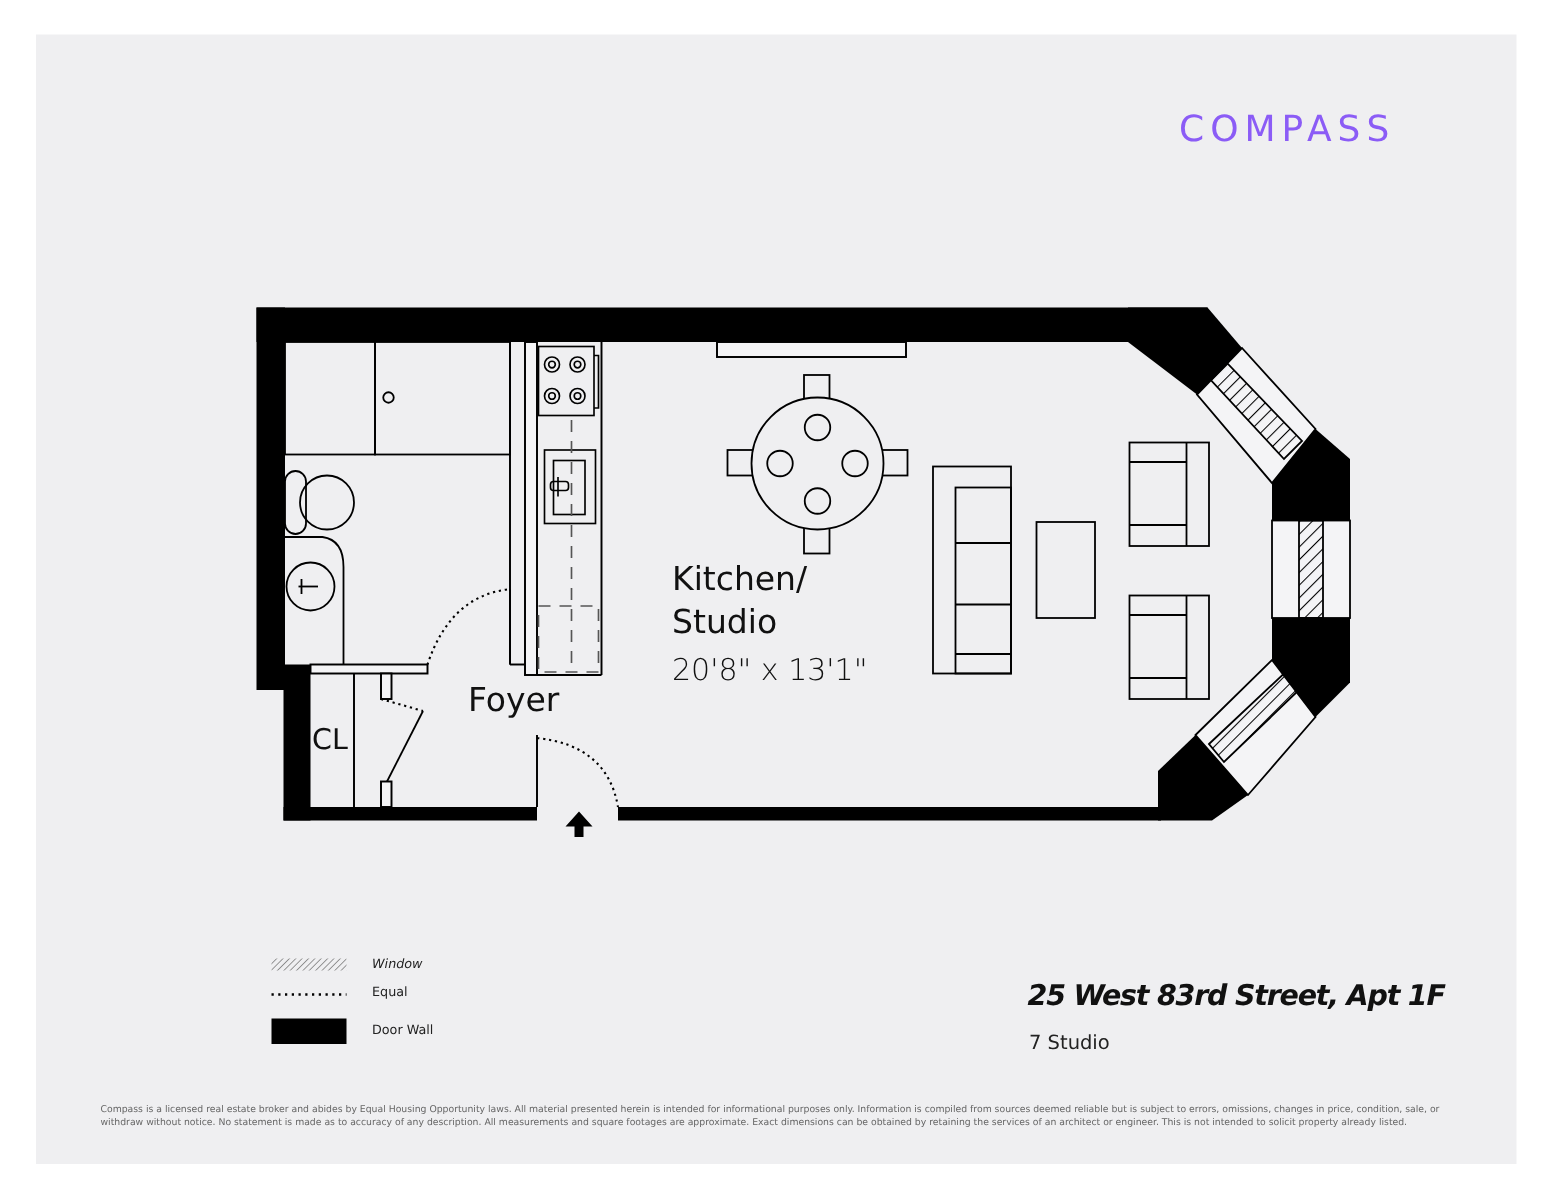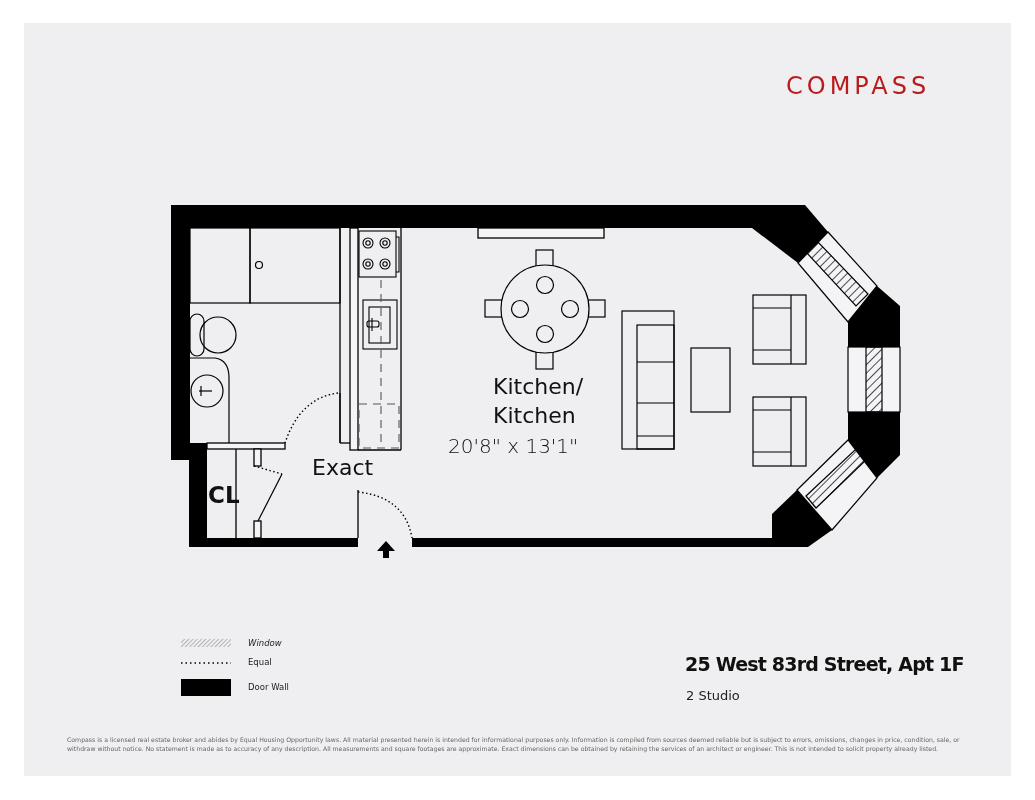--- a/index.html
+++ b/index.html
@@ -1,30 +1,30 @@
 <!DOCTYPE html>
 <html><head>
   <meta charset="utf-8">
   <style>
     html, body { margin: 0; padding: 0; background: #ffffff; }
     body { width: 1035px; height: 800px; position: relative; overflow: hidden;
            font-family: "DejaVu Sans", "Liberation Sans", sans-serif; color: #111; }
     .sheet { position: absolute; left: 24px; top: 23px; width: 987px; height: 753px; background: #efeff1; }
     .logo { position: absolute; left: 786px; top: 72px; font-size: 24px; letter-spacing: 4px;
-            font-weight: 500; color: #b91c1c; font-family: "DejaVu Sans", sans-serif; }
+            font-weight: 500; color: #8b5cf6; font-family: "DejaVu Sans", sans-serif; }
     .plan { position: absolute; left: 0; top: 0; }
     .label-room { position: absolute; font-family: "DejaVu Sans", sans-serif; color: #111; }
-    .kitchen-title { left: 448px; top: 372px; font-size: 22px; line-height: 29px; font-weight: 500; margin-left: 45px; }
+    .kitchen-title { left: 448px; top: 372px; font-size: 22px; line-height: 29px; font-weight: 500; }
     .kitchen-dims { left: 448px; top: 434px; font-size: 20px; font-weight: 300; }
     .foyer { left: 312px; top: 455px; font-size: 22px; font-weight: 500; }
-    .cl { left: 208px; top: 482px; font-size: 23px; font-weight: 700; }
+    .cl { left: 208px; top: 482px; font-size: 19px; font-weight: 400; }
     .legend { position: absolute; left: 180px; top: 636px; }
     .legend-row { position: absolute; left: 0; height: 18px; width: 200px; }
     .legend-row .lbl { position: absolute; left: 68px; font-size: 8.5px; color: #222; }
-    .address { position: absolute; left: 685px; top: 653px; font-size: 19px; font-weight: 600; letter-spacing: -0.8px; }
+    .address { position: absolute; left: 685px; top: 653px; font-size: 19px; font-weight: 600; letter-spacing: -0.8px; font-style: italic; }
     .subtype { position: absolute; left: 686px; top: 688px; font-size: 13px; color: #222; }
     .disclaimer { position: absolute; left: 67px; top: 735px; width: 910px; font-size: 6.2px; line-height: 9px; color: #666; }
   </style>
 </head>
 <body>
 
 <div class="sheet"></div>
 
 <div class="logo">COMPASS</div>
 
@@ -177,34 +177,34 @@
 
   <g>
     <rect x="181" y="639" width="50" height="8" fill="url(#hatchLegend)"></rect>
     <line x1="181" y1="663" x2="231" y2="663" stroke="#000" stroke-width="1.6" stroke-dasharray="1.5,3"></line>
     <rect x="181" y="679" width="50" height="17" fill="#000"></rect>
   </g>
 </svg>
 
 <div class="label-room kitchen-title">
   <div>Kitchen/</div>
-  <div>Kitchen</div>
+  <div>Studio</div>
 </div>
 <div class="label-room kitchen-dims">20'8" x 13'1"</div>
-<div class="label-room foyer">Exact</div>
+<div class="label-room foyer">Foyer</div>
 <div class="label-room cl">CL</div>
 
 <div class="legend">
   <div class="legend-row" style="top:2px;font-style:italic;">
     <span class="lbl">Window</span>
   </div>
   <div class="legend-row" style="top:21px;">
     <span class="lbl">Equal</span>
   </div>
   <div class="legend-row" style="top:46px;">
     <span class="lbl">Door Wall</span>
   </div>
 </div>
 
 <div class="address">25 West 83rd Street, Apt 1F</div>
-<div class="subtype">2 Studio</div>
+<div class="subtype">7 Studio</div>
 
 <div class="disclaimer">Compass is a licensed real estate broker and abides by Equal Housing Opportunity laws. All material presented herein is intended for informational purposes only. Information is compiled from sources deemed reliable but is subject to errors, omissions, changes in price, condition, sale, or withdraw without notice. No statement is made as to accuracy of any description. All measurements and square footages are approximate. Exact dimensions can be obtained by retaining the services of an architect or engineer. This is not intended to solicit property already listed.</div>
 
 </body></html>

